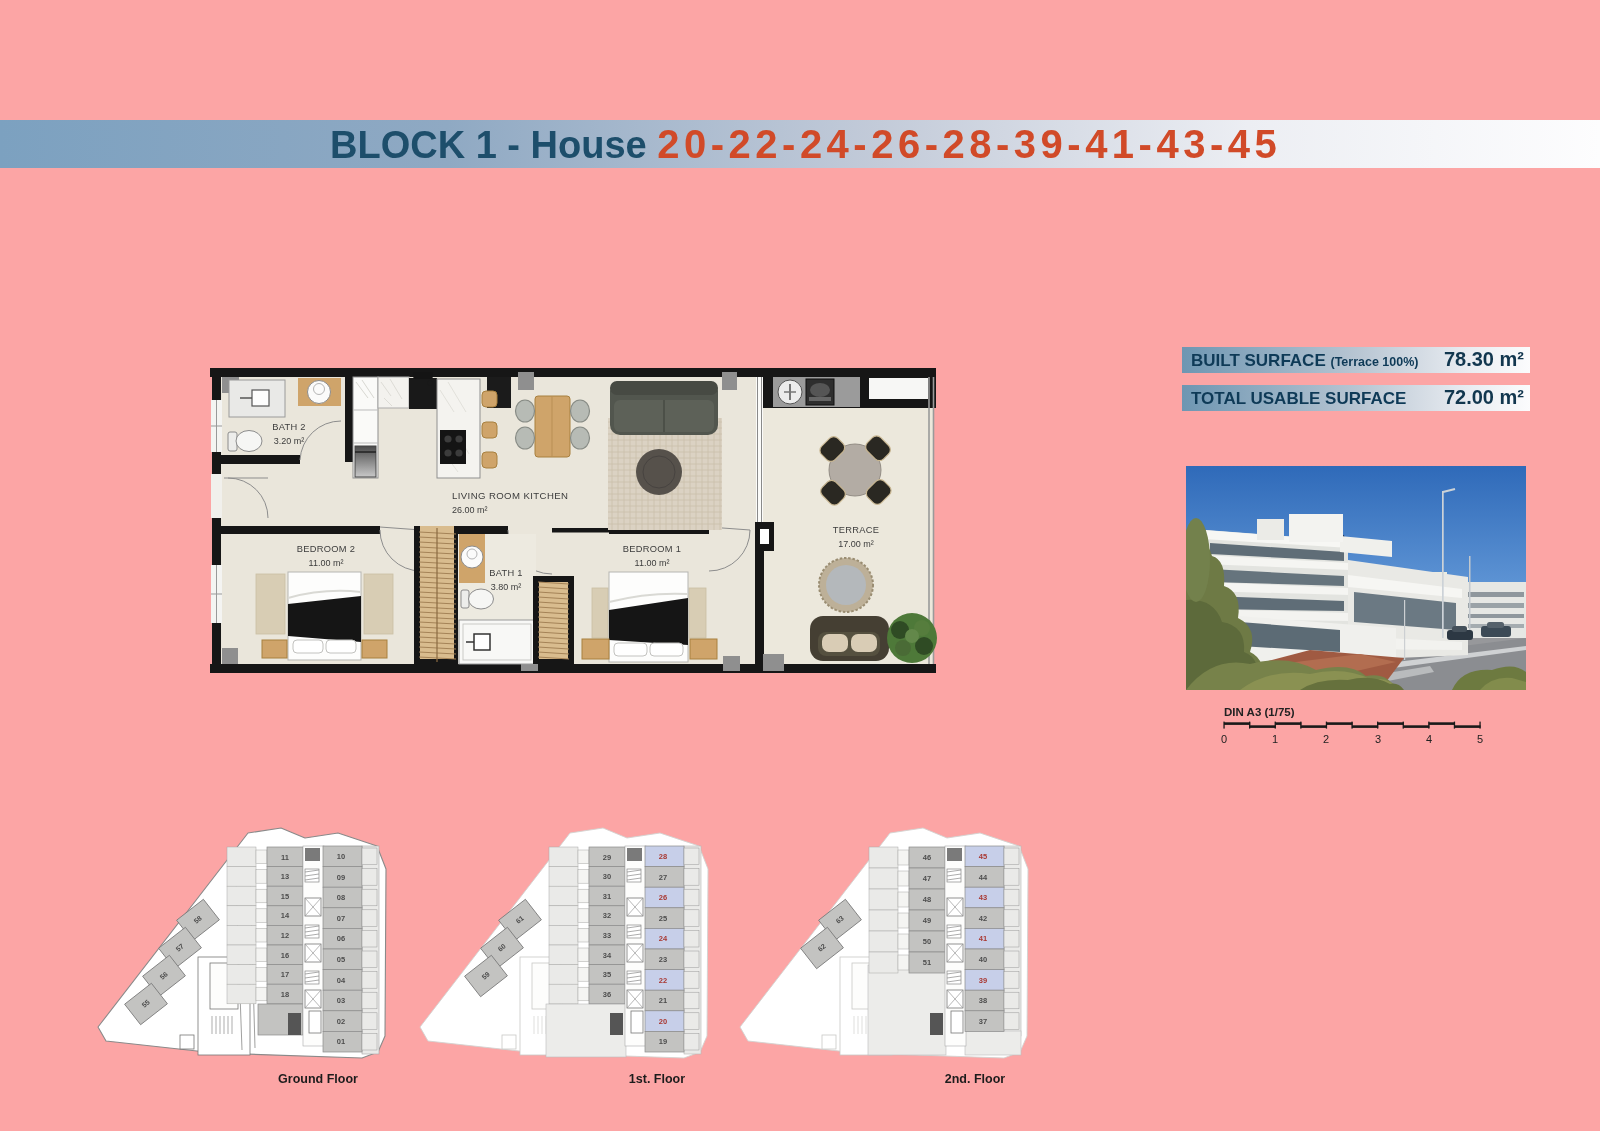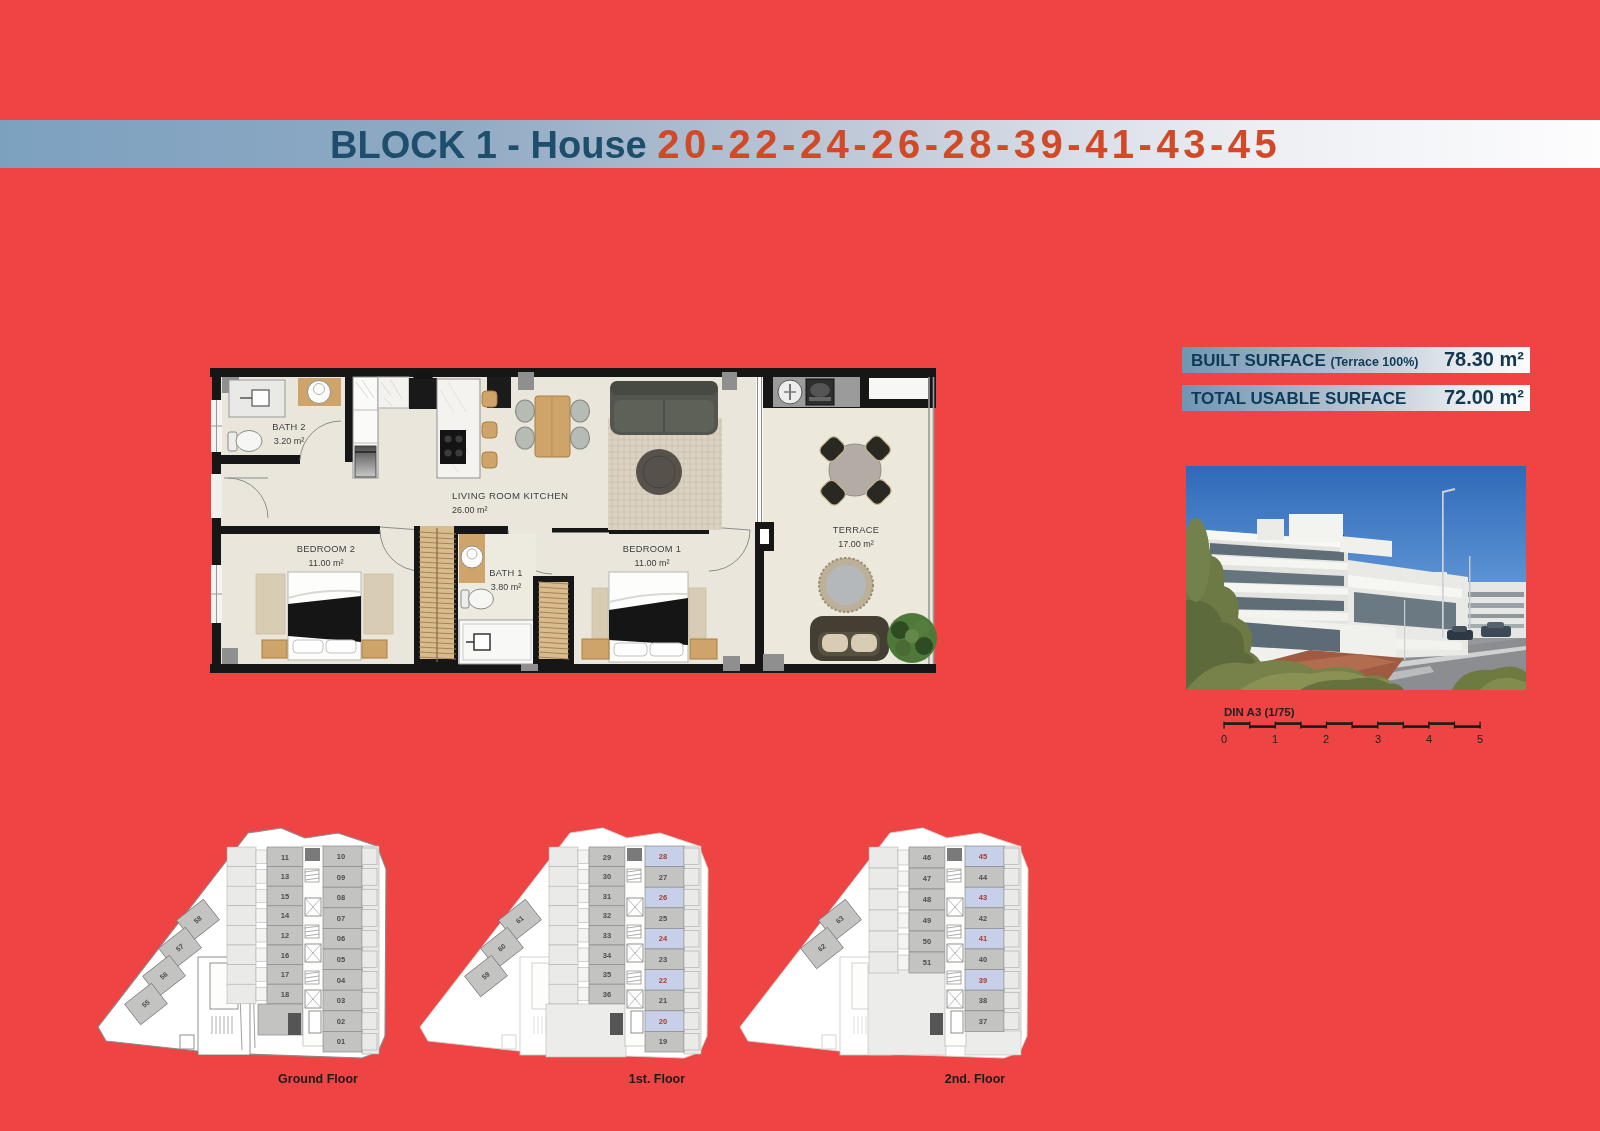--- a/index.html
+++ b/index.html
@@ -1,17 +1,17 @@
 <!DOCTYPE html>
 <html><head>
 <meta charset="utf-8">
 <title>Block 1</title>
 <style>
 html,body{margin:0;padding:0;background:#ffffff;}
-#page{position:relative;width:1600px;height:1131px;background:#ef4444;overflow:hidden;text-align:right;}
+#page{position:relative;width:1600px;height:1131px;background:#fca5a5;overflow:hidden;text-align:right;}
 svg{position:absolute;left:0;top:0;}
 </style>
 </head>
 <body>
 <div id="page">
 <svg width="1600" height="1131" viewBox="0 0 1600 1131">
 <defs>
 <linearGradient id="hdr" x1="0" y1="0" x2="1" y2="0">
 <stop offset="0" stop-color="#7ca1c0"></stop>
           <stop offset="0.28" stop-color="#8fa9c3"></stop>

